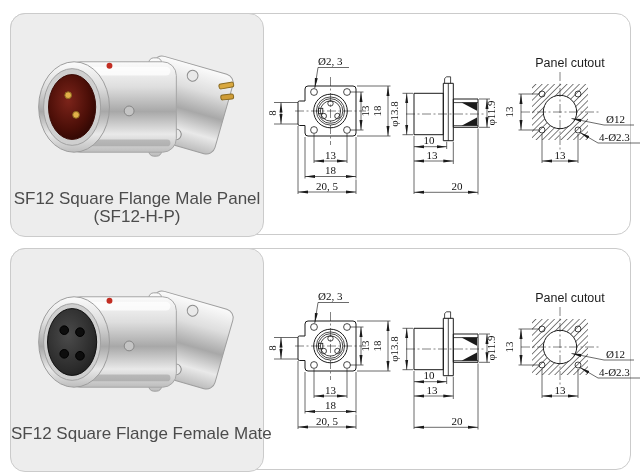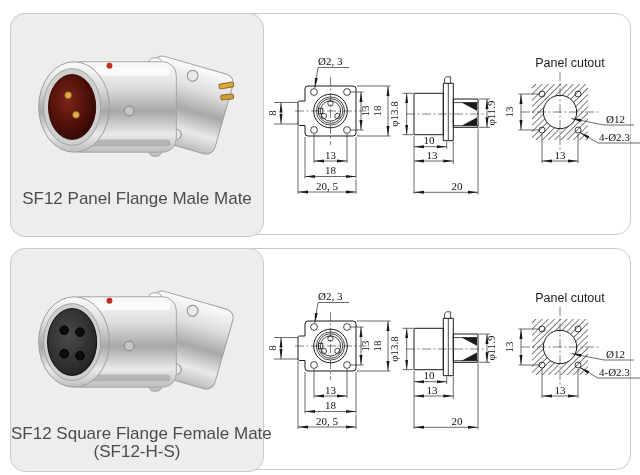--- a/index.html
+++ b/index.html
@@ -61,21 +61,22 @@
         <rect x="54" y="113" width="100" height="7" rx="3.5" fill="#8f8f8f" opacity="0.45"></rect>
         <ellipse cx="56" cy="80" rx="36" ry="46" fill="url(#silv-m)" stroke="#9b9b9b"></ellipse>
         <ellipse cx="54" cy="80" rx="29" ry="39" fill="#cfcfcf" stroke="#a0a0a0"></ellipse>
         <ellipse cx="54" cy="80" rx="24" ry="33" fill="url(#ins-m)" stroke="#3a0b06"></ellipse>
         <circle cx="50" cy="68" r="3.4" fill="#e2b04a" stroke="#8a6a20"></circle>
         <circle cx="58" cy="88" r="3.4" fill="#e2b04a" stroke="#8a6a20"></circle>
         <circle cx="92" cy="38" r="3" fill="#c22d22"></circle>
         <circle cx="112" cy="84" r="5" fill="#c4c4c4" stroke="#858585"></circle>
       </svg>
       <div class="caption">
-        <div>SF12 Panel Flange Male Mate</div>
+        <div>SF12 Square Flange Male Panel</div>
+        <div>(SF12-H-P)</div>
       </div>
     </div>
     <div class="drawing-slot">
   <svg viewBox="0 0 374 158" xmlns="http://www.w3.org/2000/svg">
     <defs>
       <marker id="arw" viewBox="0 0 10 4" refX="10" refY="2" markerWidth="10" markerHeight="4" markerUnits="userSpaceOnUse" orient="auto-start-reverse">
         <path d="M0,0.5 L10,2 L0,3.5 Z" fill="#1a1a1a"></path>
       </marker>
       <pattern id="hatch" patternUnits="userSpaceOnUse" width="4.4" height="4.4" patternTransform="rotate(-45)">
         <line x1="0" y1="2.2" x2="4.4" y2="2.2" stroke="#1a1a1a" stroke-width="0.55"></line>
@@ -229,21 +230,20 @@
         <ellipse cx="54" cy="80" rx="25" ry="34" fill="url(#ins-f)" stroke="#0e0e0e"></ellipse>
         <circle cx="46" cy="68" r="4.4" fill="#0d0d0d" stroke="#000"></circle>
         <circle cx="62" cy="70" r="4.4" fill="#0d0d0d" stroke="#000"></circle>
         <circle cx="46" cy="92" r="4.4" fill="#0d0d0d" stroke="#000"></circle>
         <circle cx="62" cy="94" r="4.4" fill="#0d0d0d" stroke="#000"></circle>
         <circle cx="92" cy="38" r="3" fill="#c22d22"></circle>
         <circle cx="112" cy="84" r="5" fill="#c4c4c4" stroke="#858585"></circle>
       </svg>
       <div class="caption">
         <div>SF12 Square Flange Female Mate</div>
-        <div>(SF12-H-S)</div>
       </div>
     </div>
     <div class="drawing-slot">
   <svg viewBox="0 0 374 158" xmlns="http://www.w3.org/2000/svg">
     <defs>
       <marker id="arw" viewBox="0 0 10 4" refX="10" refY="2" markerWidth="10" markerHeight="4" markerUnits="userSpaceOnUse" orient="auto-start-reverse">
         <path d="M0,0.5 L10,2 L0,3.5 Z" fill="#1a1a1a"></path>
       </marker>
       <pattern id="hatch" patternUnits="userSpaceOnUse" width="4.4" height="4.4" patternTransform="rotate(-45)">
         <line x1="0" y1="2.2" x2="4.4" y2="2.2" stroke="#1a1a1a" stroke-width="0.55"></line>

